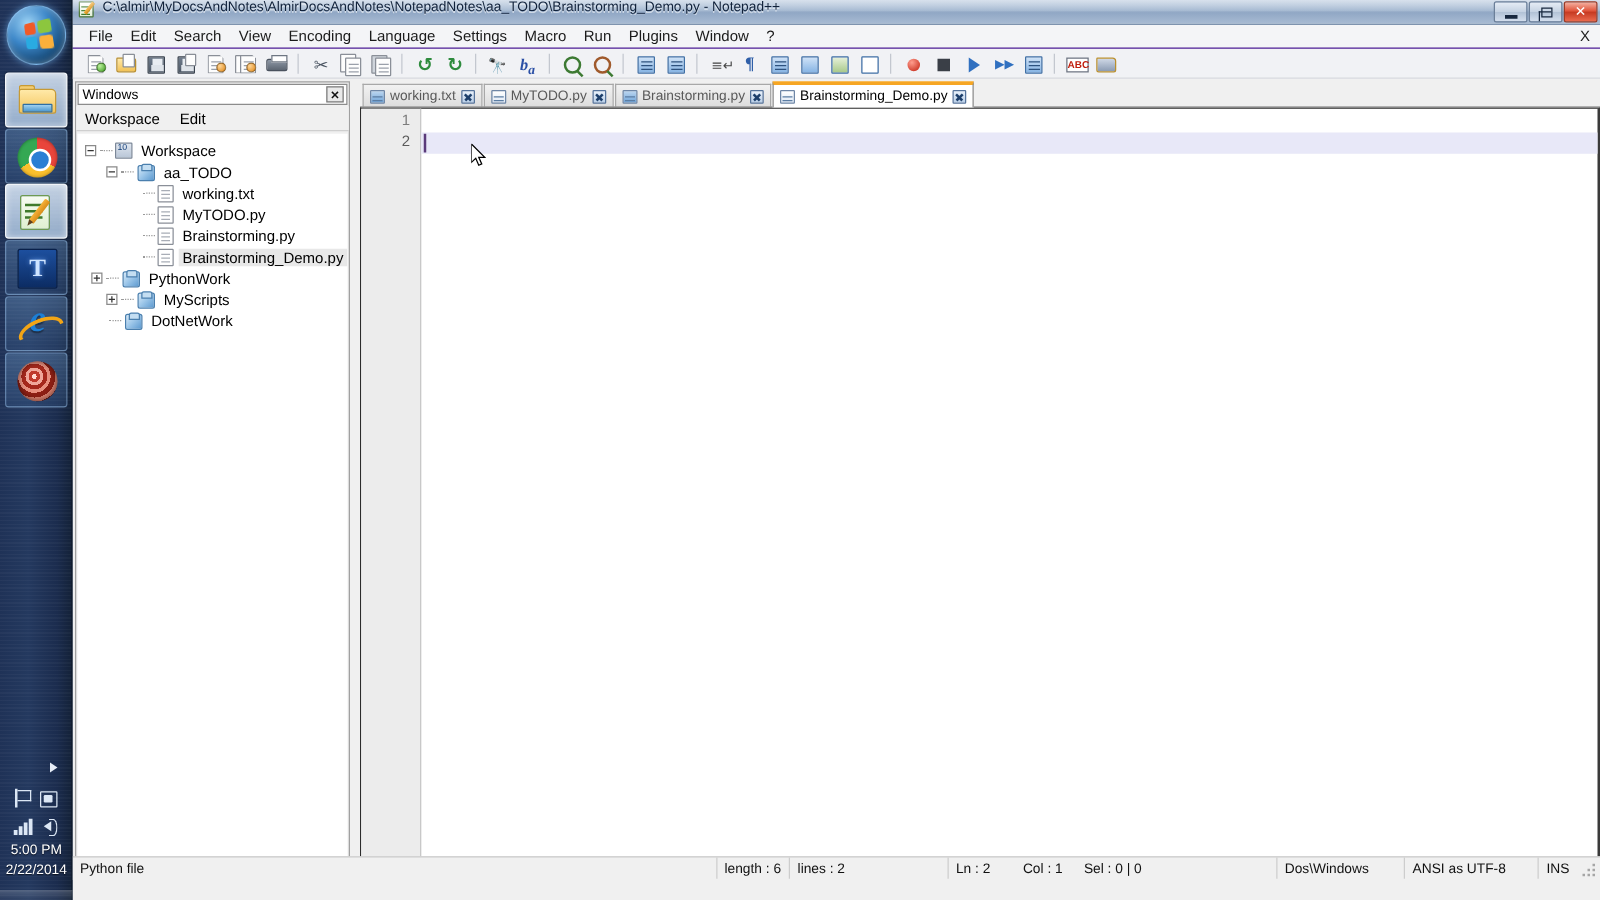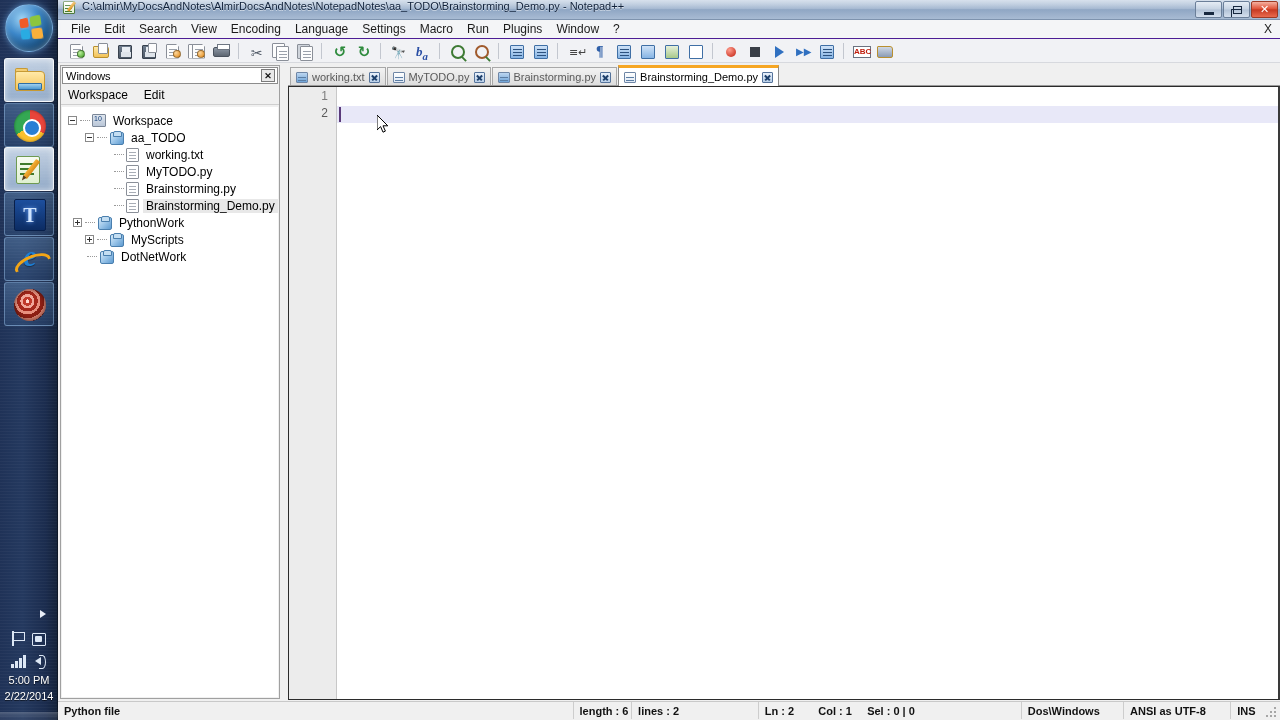--- a/index.html
+++ b/index.html
@@ -255,23 +255,23 @@
   .lineno{height:17px;line-height:17px;text-align:right;padding-right:8px;font:12px "Liberation Sans",sans-serif;color:#7d7d7d;}
   .lineno.cur{color:#5a5a5a;}
   #code{flex:1;position:relative;padding-top:2px;}
   .codeline{height:17px;position:relative;}
   .codeline.current{background:#e8e8f8;}
   .caret{position:absolute;left:2px;top:1px;width:1.5px;height:15px;background:#5a3a7a;}
   #cursor-arrow{position:absolute;left:40px;top:28px;width:12px;height:19px;}
 
   
   #statusbar{
-    position:absolute;left:0;bottom:0;width:1222px;height:19px;
+    position:absolute;left:0;bottom:16px;width:1222px;height:19px;
     background:#f0f0f0;border-top:1px solid #c9c9c9;
-    display:flex;align-items:flex-start;font-size:11px;color:#111;font-weight:bold;
+    display:flex;align-items:flex-start;font-size:11px;color:#111;
   }
   .sb-cell{height:17px;display:flex;align-items:center;padding-left:6px;border-right:1px solid #cdcdcd;white-space:nowrap;}
   .sb-grip{position:absolute;right:2px;bottom:1px;width:14px;height:14px;}
   .sb-grip i{position:absolute;width:2px;height:2px;background:#a6a6a6;}
 </style>
 </head>
 <body>
 
 <div id="taskbar">
   <div class="start-orb">

